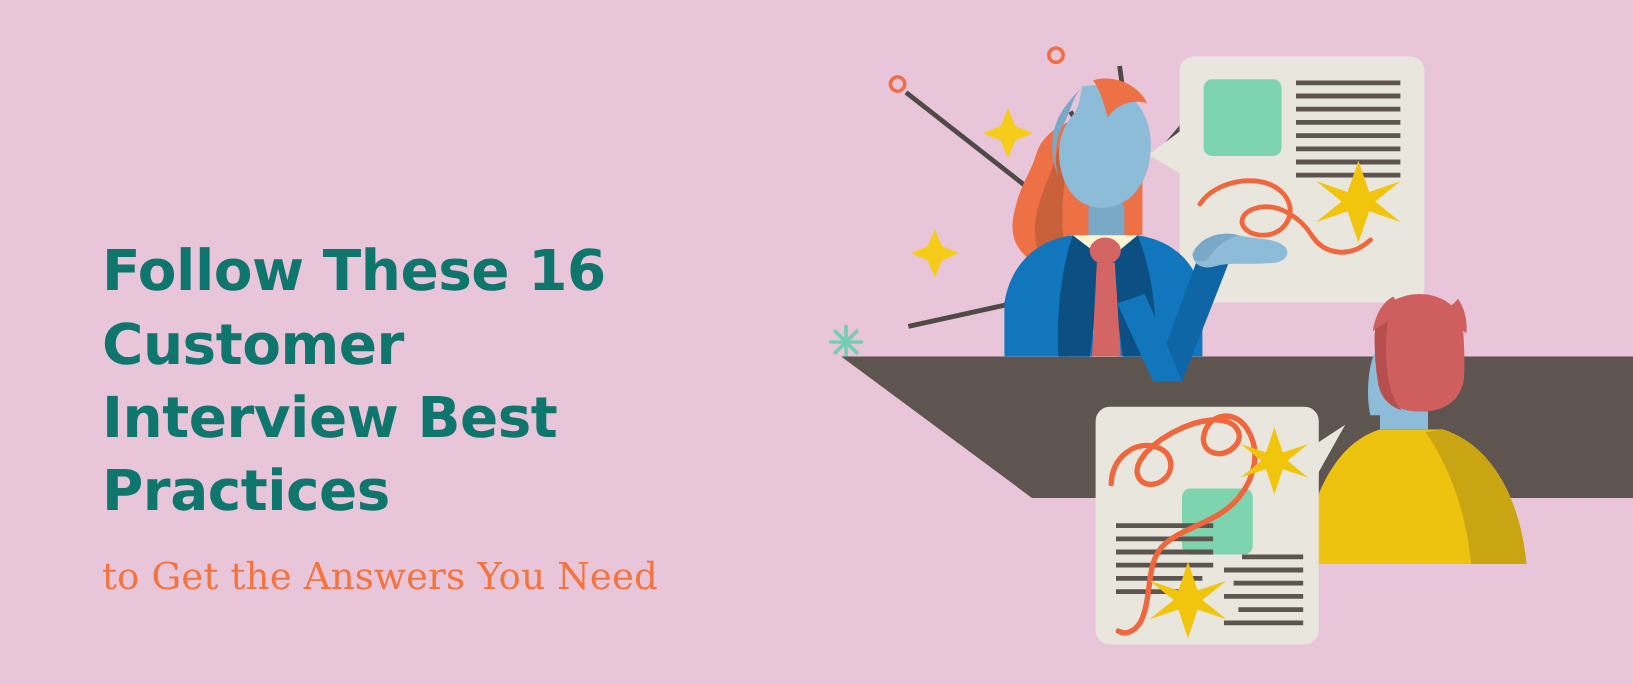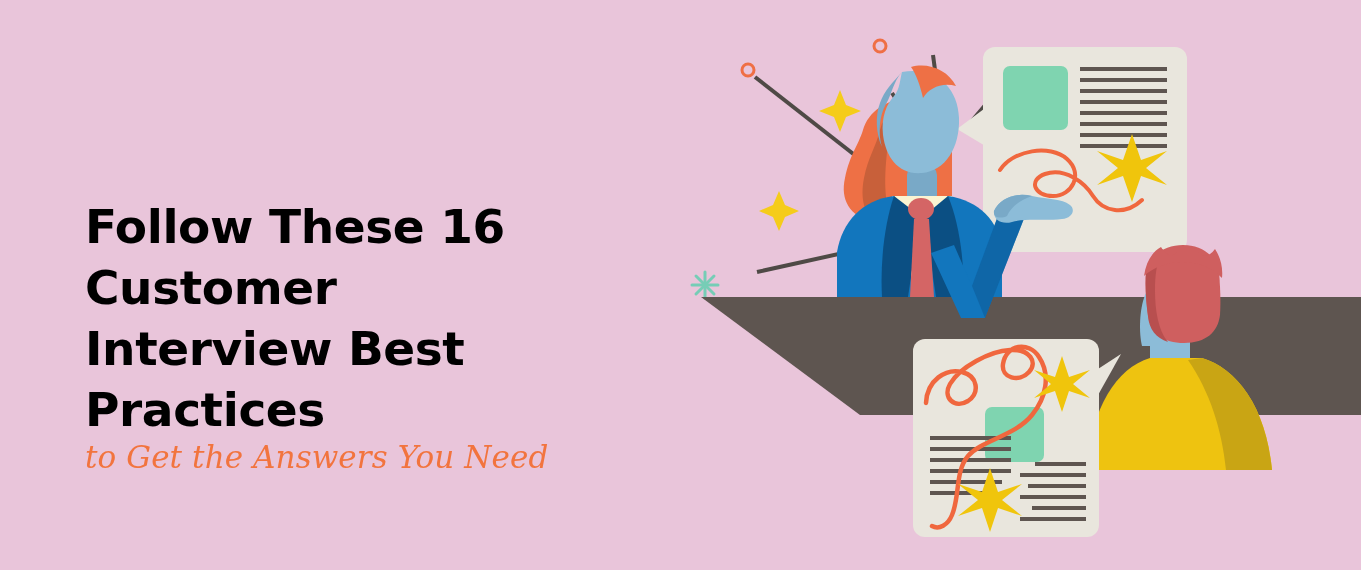--- a/index.html
+++ b/index.html
@@ -14,33 +14,32 @@
     width:1361px; height:570px;
     background:#e9c5da;
     overflow:hidden;
   }
   #text-block {
     position:absolute;
     left:85px; top:196px;
     width:620px;
   }
   #headline {
-    color:#000000;
+    color:#0f766e;
     font-family:"DejaVu Sans", sans-serif;
     font-size:47px;
     font-weight:700;
     line-height:1.30;
     letter-spacing:-0.4px;
     white-space:pre-line;
   }
   #subhead {
-    margin-top:0;
+    margin-top:24px;
     color:#f2743e;
     font-family:"DejaVu Serif", serif;
-    font-style:italic;
     font-size:31px;
     font-weight:400;
     line-height:1.1;
     letter-spacing:0.1px;
   }
   #illustration {
     position:absolute;
     left:680px; top:0;
     width:681px; height:570px;
   }

